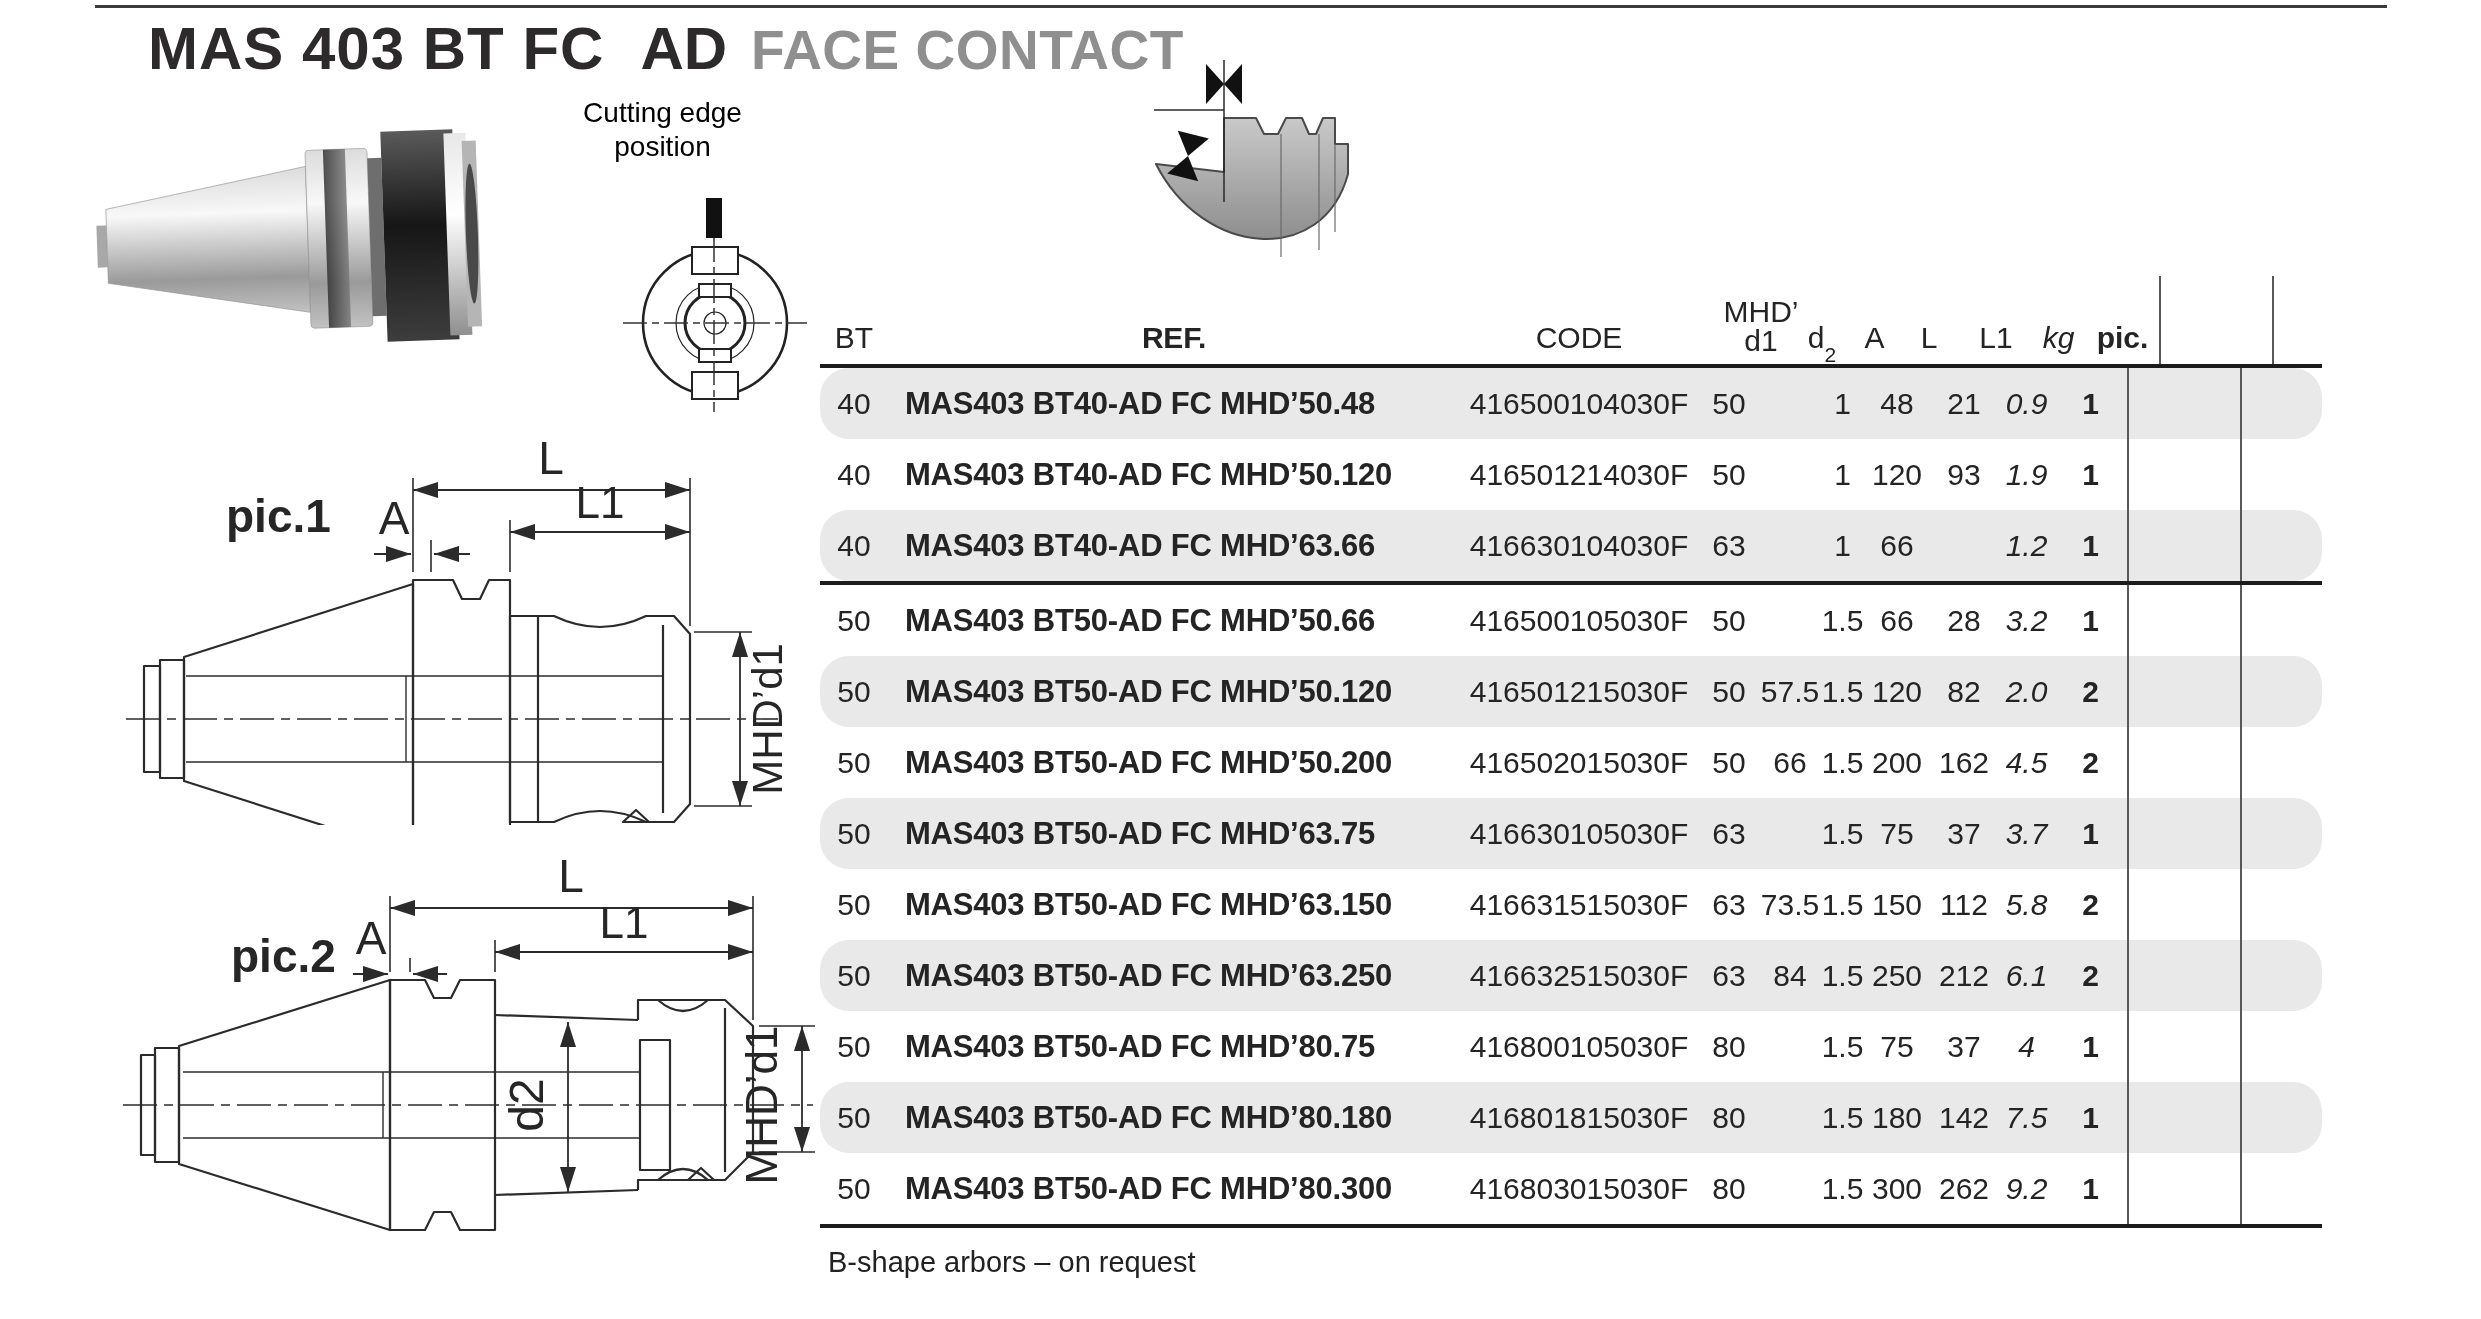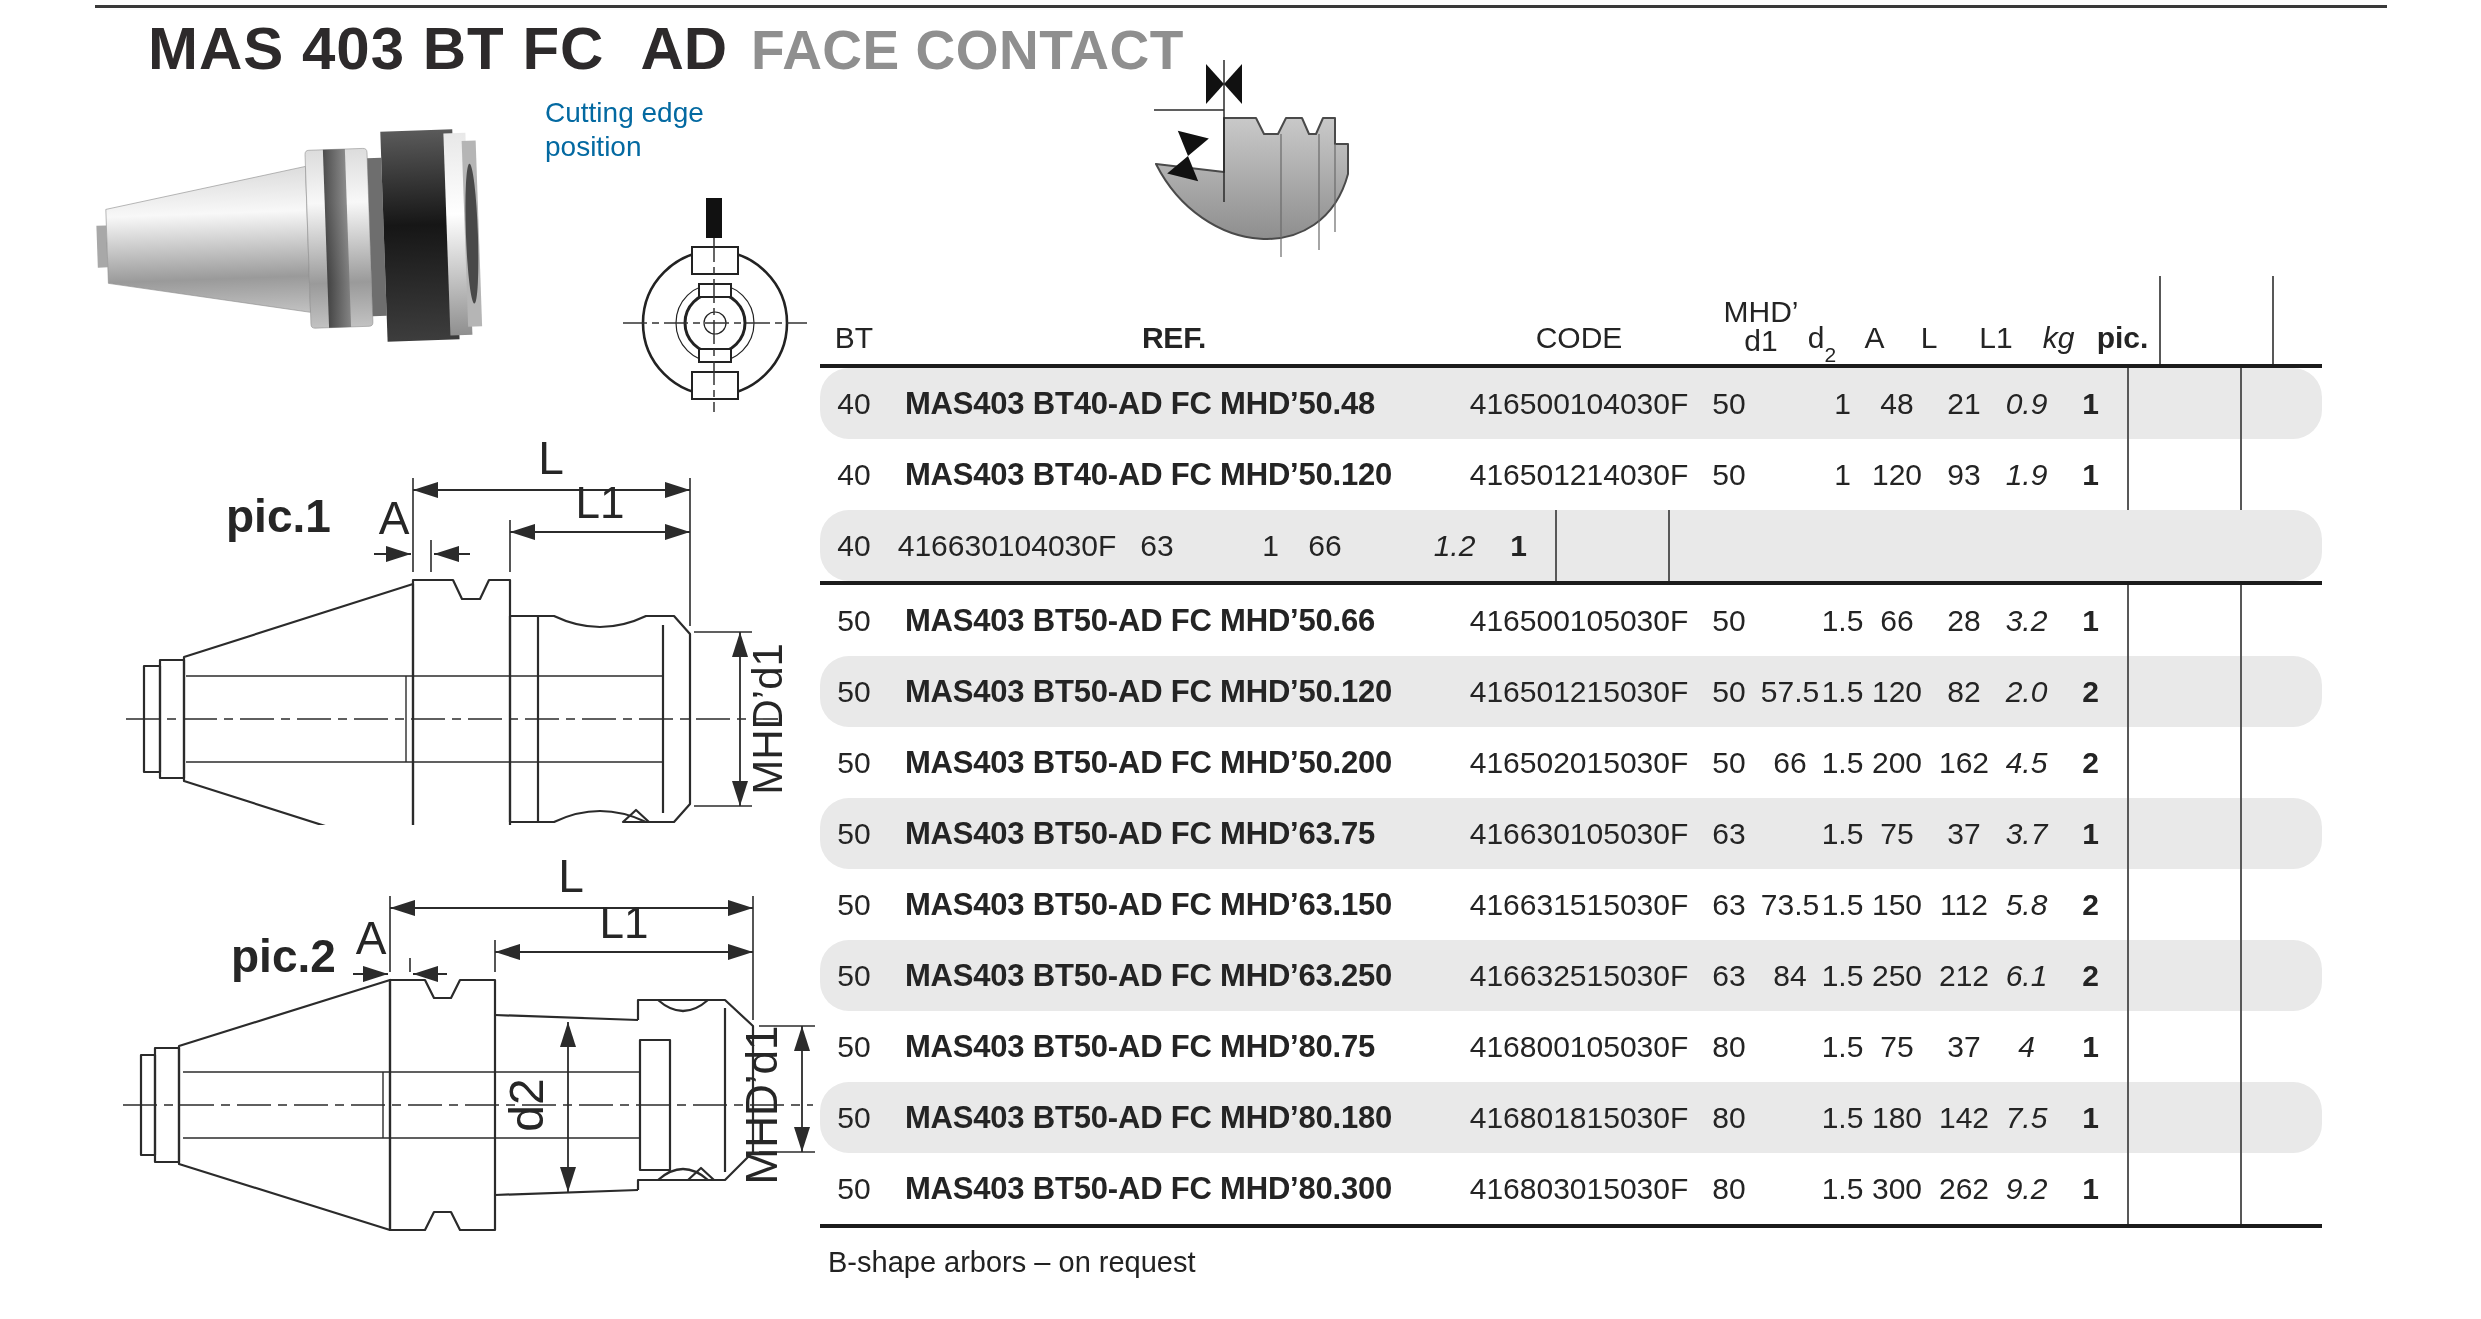--- a/index.html
+++ b/index.html
@@ -6,21 +6,21 @@
   body{width:2481px;height:1319px;position:relative;background:#ffffff;overflow:hidden;
        font-family:"Liberation Sans",sans-serif;color:#242424;}
   .abs{position:absolute;}
   
   .top-rule{left:95px;top:5px;width:2292px;height:3px;background:#3a3a3a;}
   .titlebar{left:148px;top:14px;display:flex;align-items:baseline;white-space:nowrap;}
   .t-main{font-size:60px;font-weight:bold;color:#2d2a2b;letter-spacing:1px;}
   .t-ad{margin-left:36px;font-size:60px;font-weight:bold;color:#2d2a2b;}
   .t-fc{margin-left:24px;font-size:55px;font-weight:bold;color:#8f8f8f;letter-spacing:.5px;}
   
-  .cutlabel{left:545px;top:96px;width:235px;text-align:left;font-size:28px;line-height:34px;color:#0369a1;}
+  .cutlabel{left:545px;top:96px;width:235px;text-align:center;font-size:28px;line-height:34px;color:#000000;}
   
   .ctable{left:820px;top:276px;width:1502px;}
   .thead{display:flex;height:88px;border-bottom:4px solid #1c1c1c;}
   .tbody{border-bottom:4px solid #1c1c1c;}
   .trow{display:flex;height:71px;font-size:30px;border-radius:29px;}
   .trow.gray{background:#e9e9e9;}
   .group-sep{height:4px;background:#1c1c1c;}
   .cell{flex:0 0 auto;display:flex;align-items:center;justify-content:center;height:100%;box-sizing:border-box;}
   .thead .cell{align-items:flex-end;padding-bottom:9px;font-size:30px;}
   .col-bt{width:68px;}
@@ -281,20 +281,21 @@
         <div class="cell col-a">1</div>
         <div class="cell col-l">120</div>
         <div class="cell col-l1">93</div>
         <div class="cell col-kg">1.9</div>
         <div class="cell col-pic">1</div>
         <div class="cell col-e1"></div>
         <div class="cell col-e2"></div>
       </div>
       <div class="trow gray">
         <div class="cell col-bt">40</div>
+        <div class="cell col-ref">MAS403 BT40-AD FC MHD’63.66</div>
         <div class="cell col-code">416630104030F</div>
         <div class="cell col-d1">63</div>
         <div class="cell col-d2"></div>
         <div class="cell col-a">1</div>
         <div class="cell col-l">66</div>
         <div class="cell col-l1"></div>
         <div class="cell col-kg">1.2</div>
         <div class="cell col-pic">1</div>
         <div class="cell col-e1"></div>
         <div class="cell col-e2"></div>

